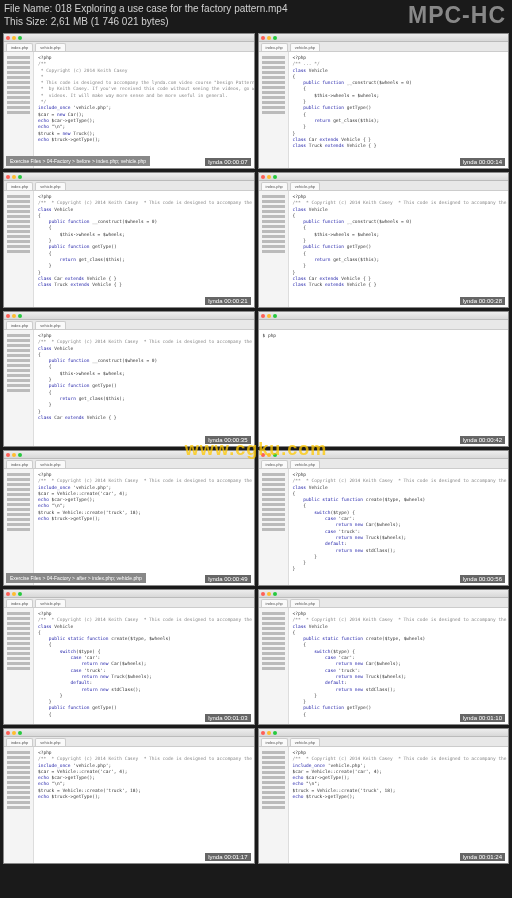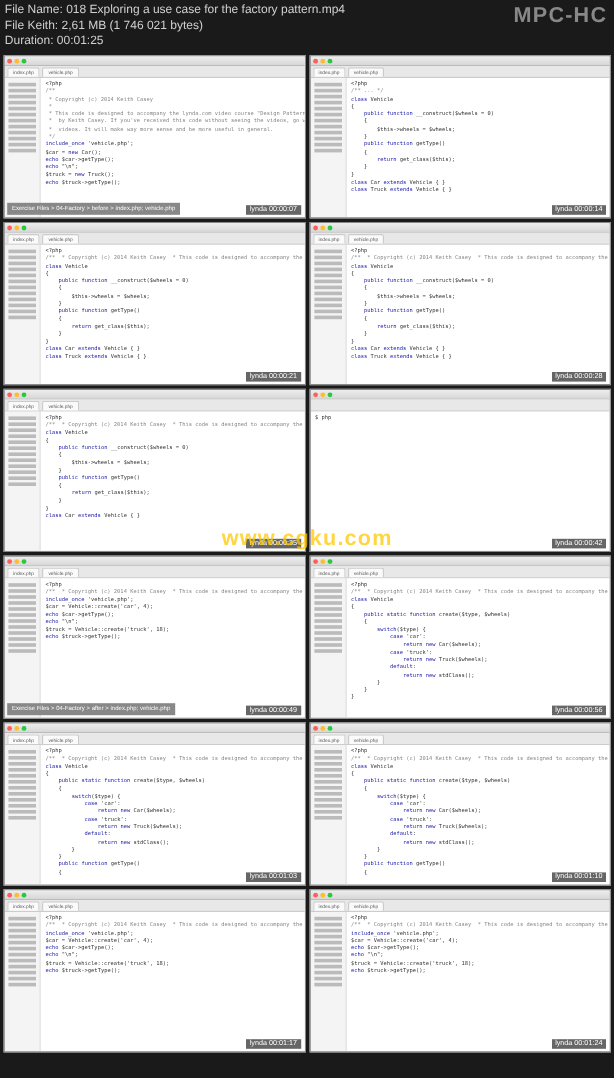--- a/index.html
+++ b/index.html
@@ -15,21 +15,21 @@
   }
   .header {
     padding: 2px 4px;
     background: #1a1a1a;
     position: relative;
   }
   .header-line { font-size: 10px; color: #d0d0d0; line-height: 1.3; }
   .mpc-logo {
     position: absolute;
     top: 2px; right: 6px;
-    font-size: 18px;
+    font-size: 23px;
     font-weight: bold;
     color: #888;
     letter-spacing: 1px;
   }
   .grid {
     display: grid;
     grid-template-columns: 1fr 1fr;
     gap: 3px;
     padding: 3px;
   }
@@ -130,26 +130,22 @@
 </head>
 <body>
 
 <div class="header">
   <div class="mpc-logo">MPC-HC</div>
   <div class="header-line">
     <span>File Name:</span>
     <span>018 Exploring a use case for the factory pattern.mp4</span>
   </div>
   <div class="header-line">
-    <span>File Keith:</span>
+    <span>This Size:</span>
     <span>2,61 MB (1 746 021 bytes)</span>
-  </div>
-  <div class="header-line">
-    <span>Duration:</span>
-    <span>00:01:25</span>
   </div>
 </div>
 
 <div class="watermark">www.cgku.com</div>
 
 <div class="grid" id="grid">
     <div class="thumb">
       <div class="titlebar">
         <div class="dot r"></div>
         <div class="dot y"></div>

